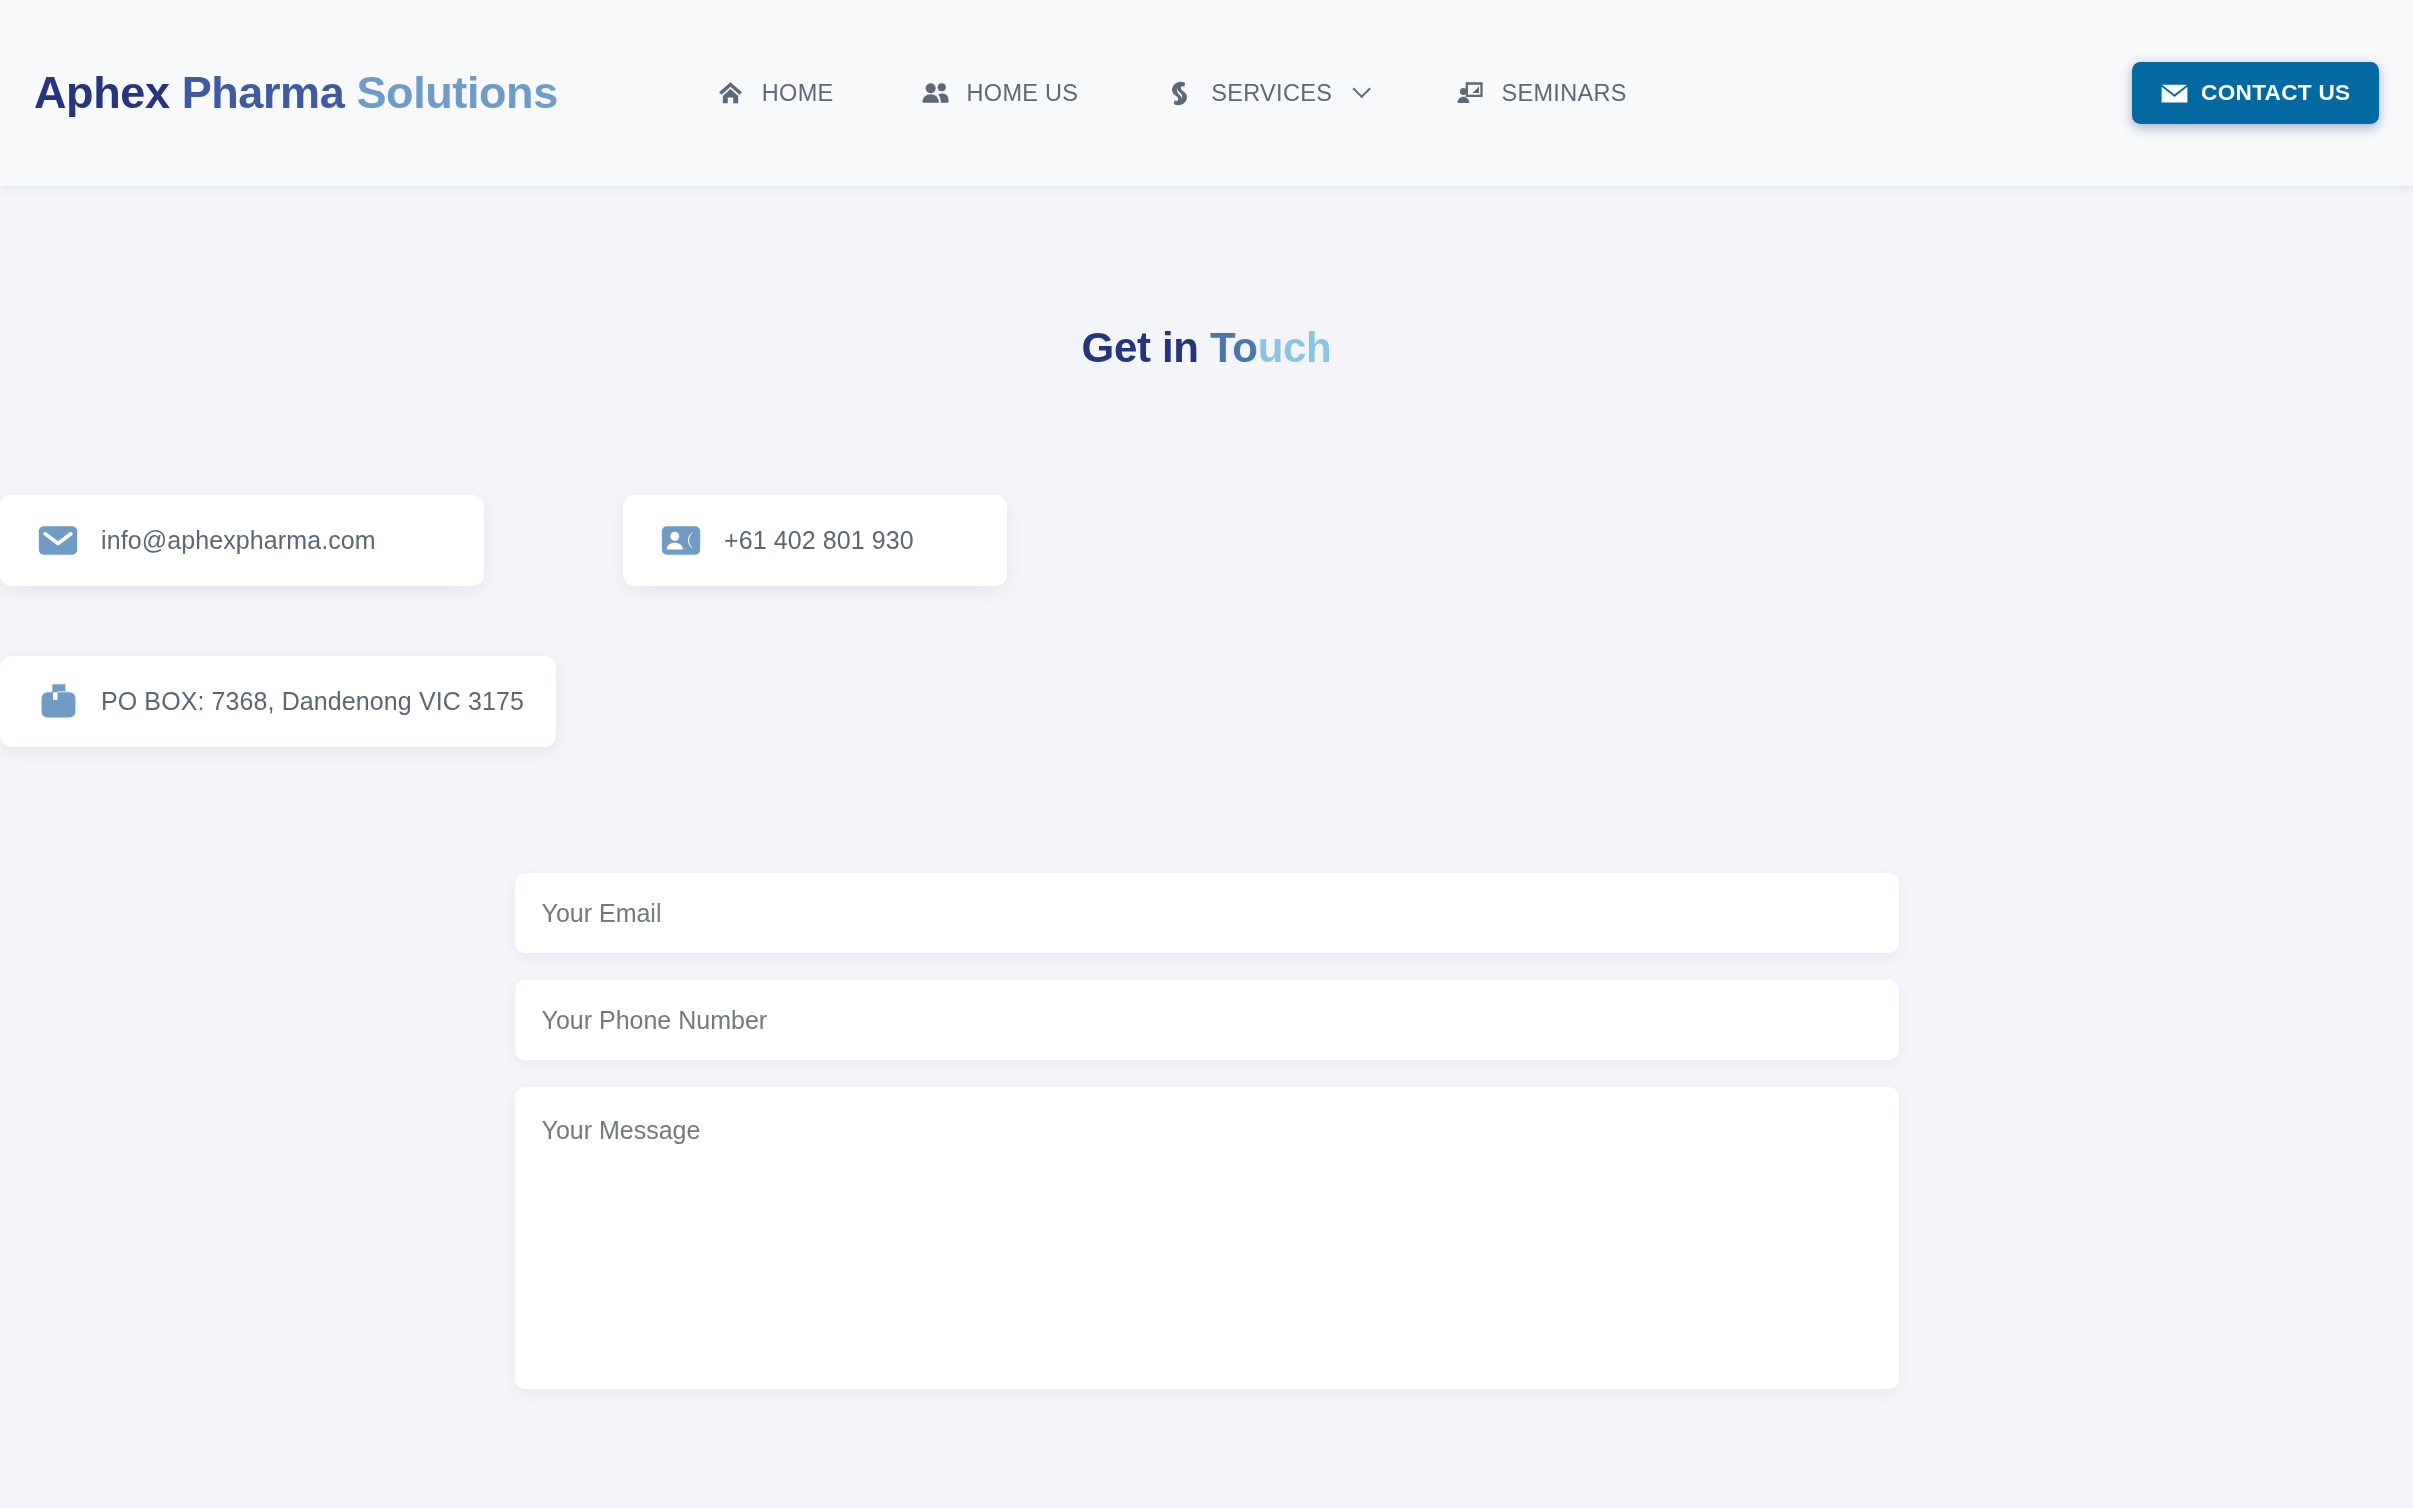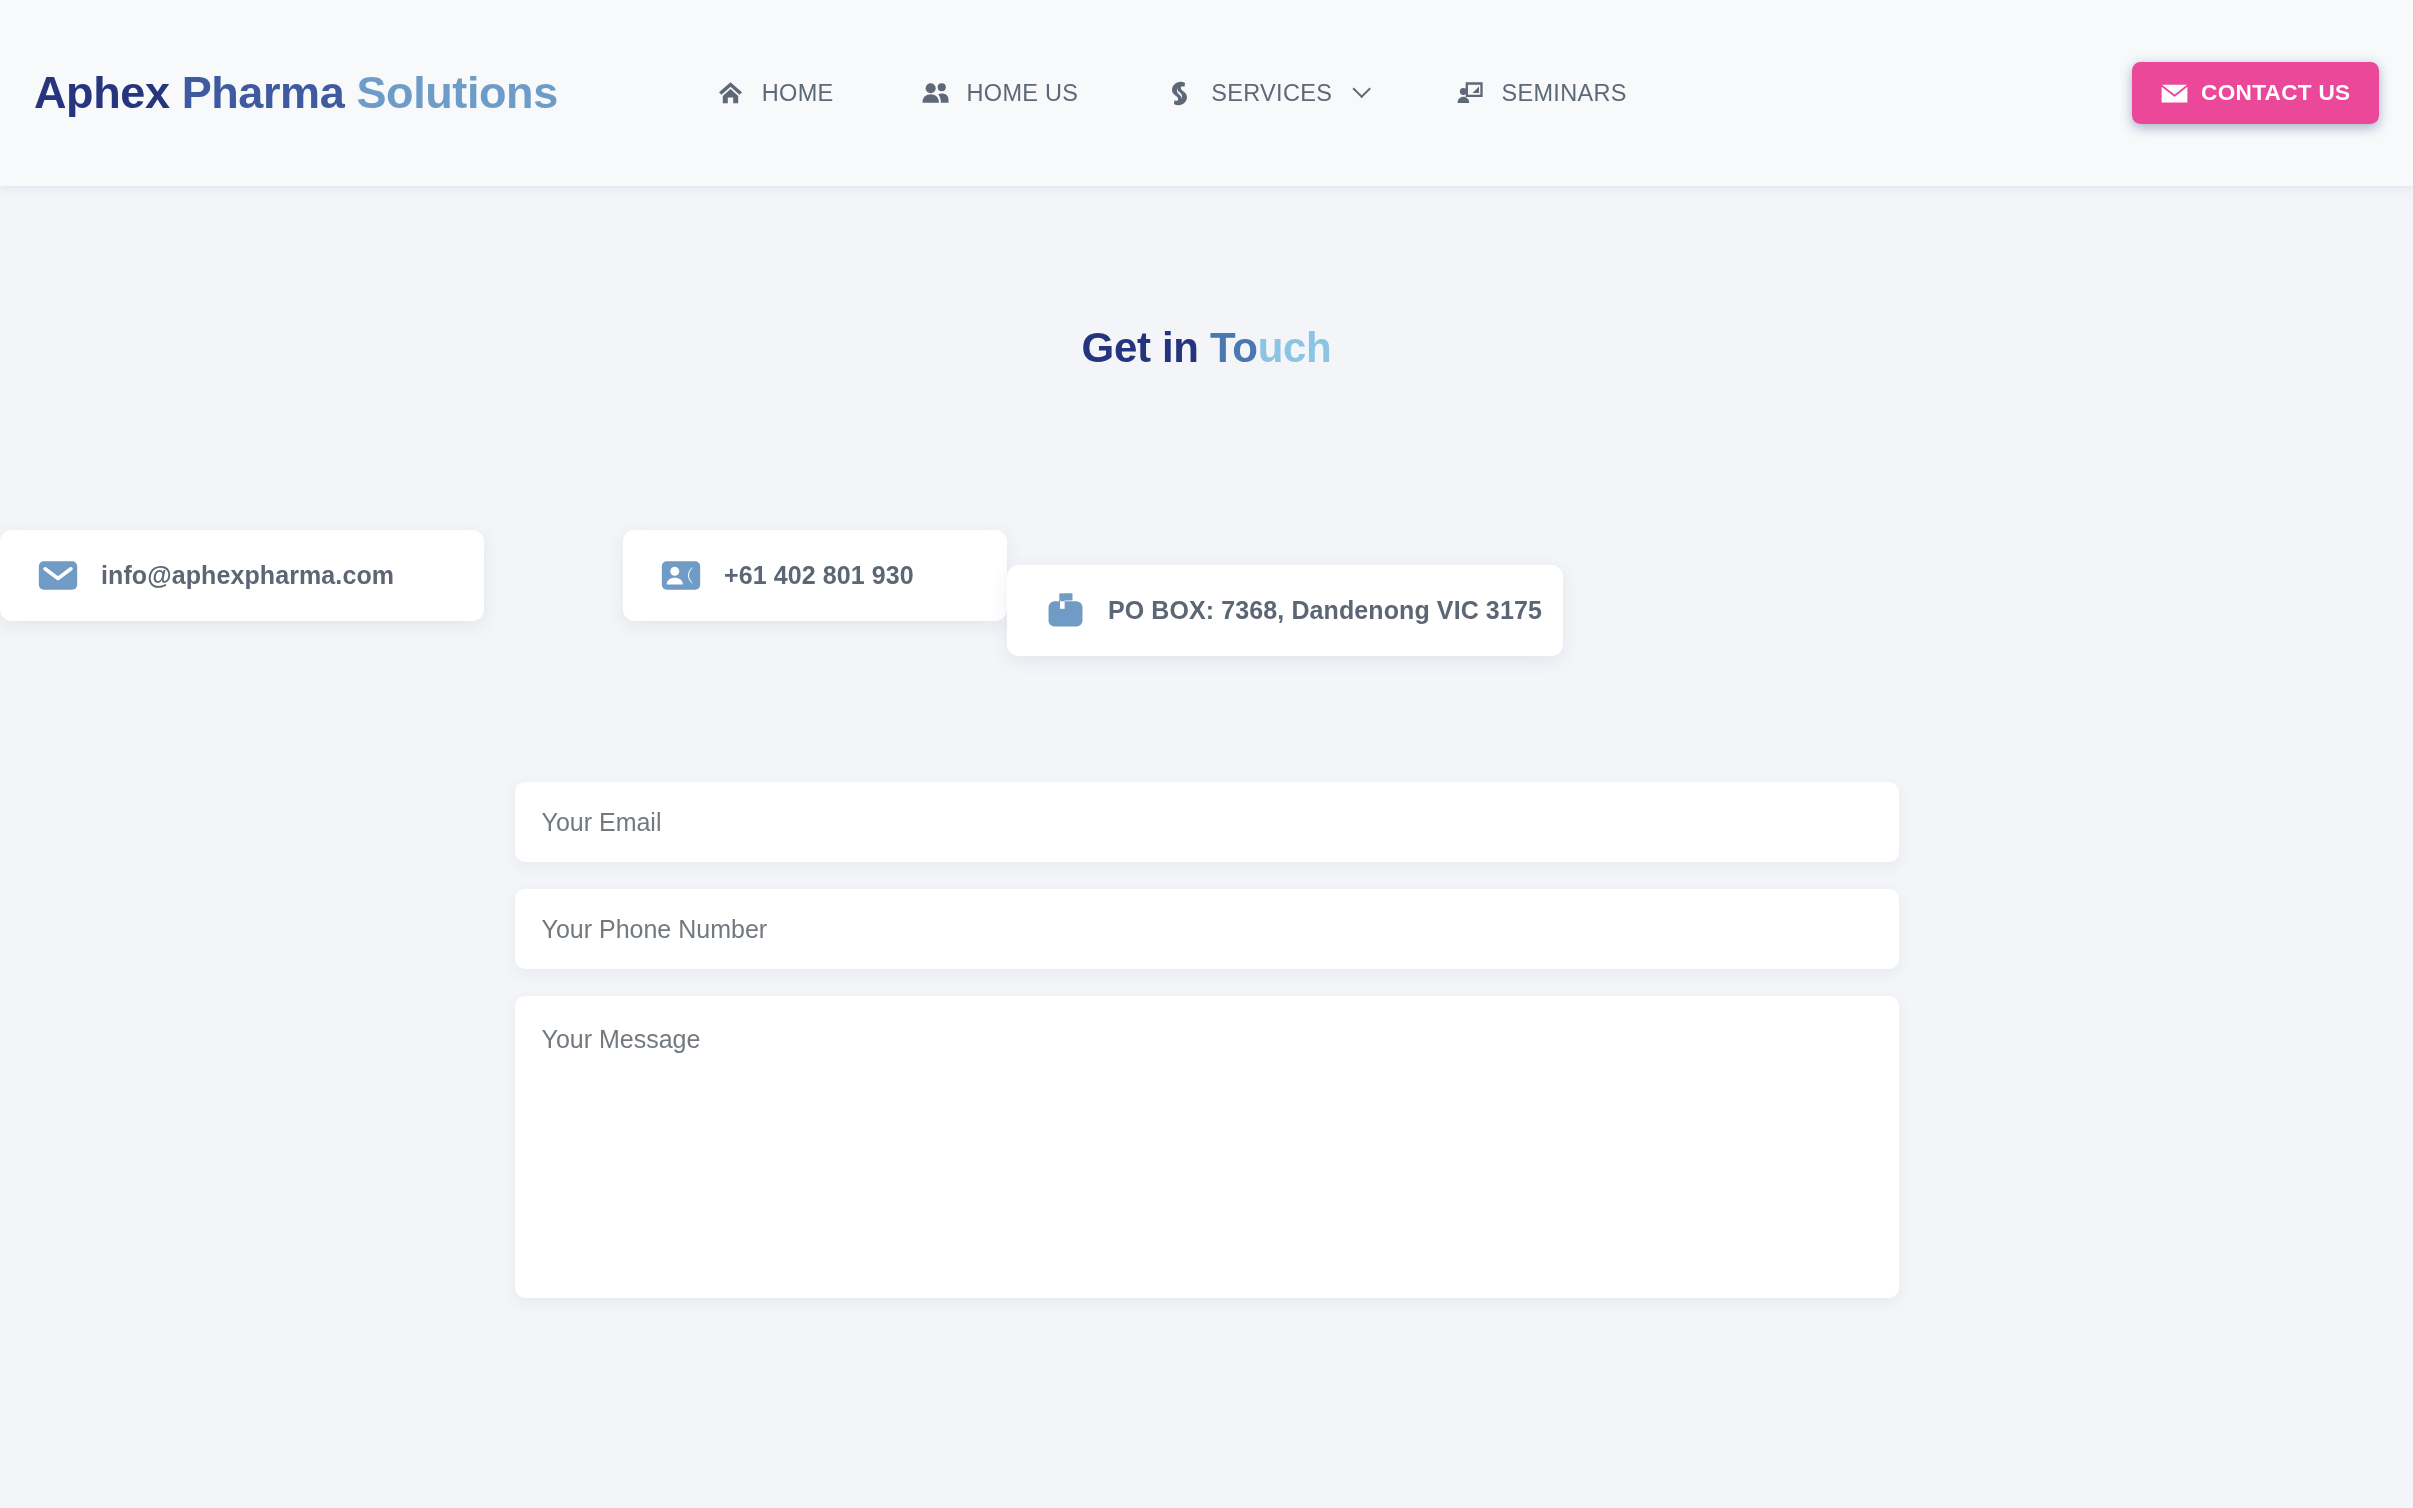--- a/index.html
+++ b/index.html
@@ -125,21 +125,21 @@
     border-bottom: 2.5px solid #5e6876;
     transform: rotate(45deg) translate(-2.5px, -2.5px);
     margin-left: 5px;
     flex: 0 0 auto;
   }
 
   .contact-btn {
     display: flex;
     align-items: center;
     gap: 13.4px;
-    background: #ec4899;
+    background: #0369a1;
     color: #ffffff;
     font-size: 22.6px;
     font-weight: 700;
     letter-spacing: 0.3px;
     border: none;
     border-radius: 8.4px;
     padding: 18.4px 28.5px;
     margin-right: 34px;
     margin-left: auto;
     cursor: pointer;
@@ -164,23 +164,22 @@
     line-height: 1;
   }
   .section-title .t1 { color: #25357d; }
   .section-title .t2 { color: #4a77b0; }
   .section-title .t3 { color: #8cc4e4; }
 
   
   .contact-cards {
     margin-top: 126px;
     display: flex;
-    flex-direction: row;
-    align-items: center;
-    font-weight: bold;
+    flex-direction: column;
+    align-items: flex-start;
   }
 
   .cards-row {
     display: flex;
     justify-content: center;
     align-items: flex-start;
     gap: 139px;
   }
 
   .info-card {

